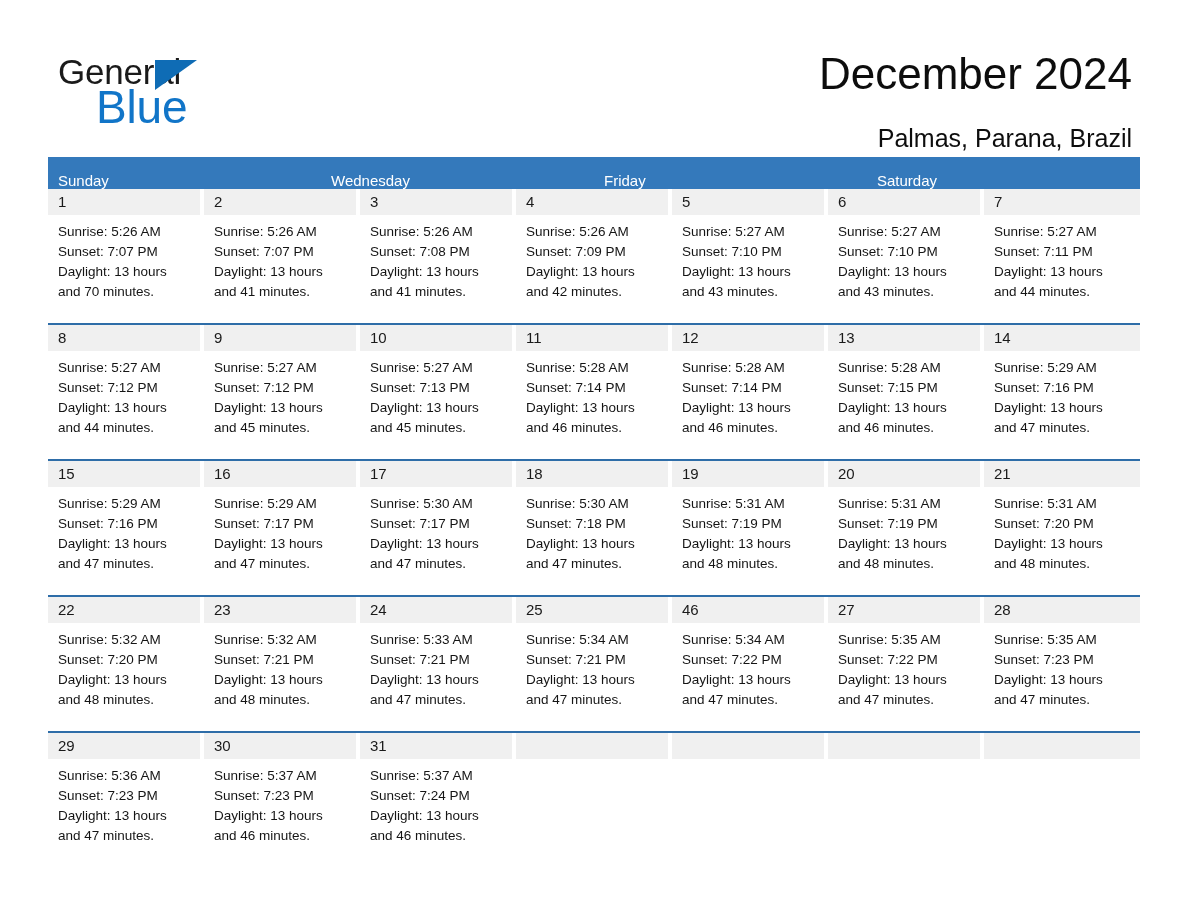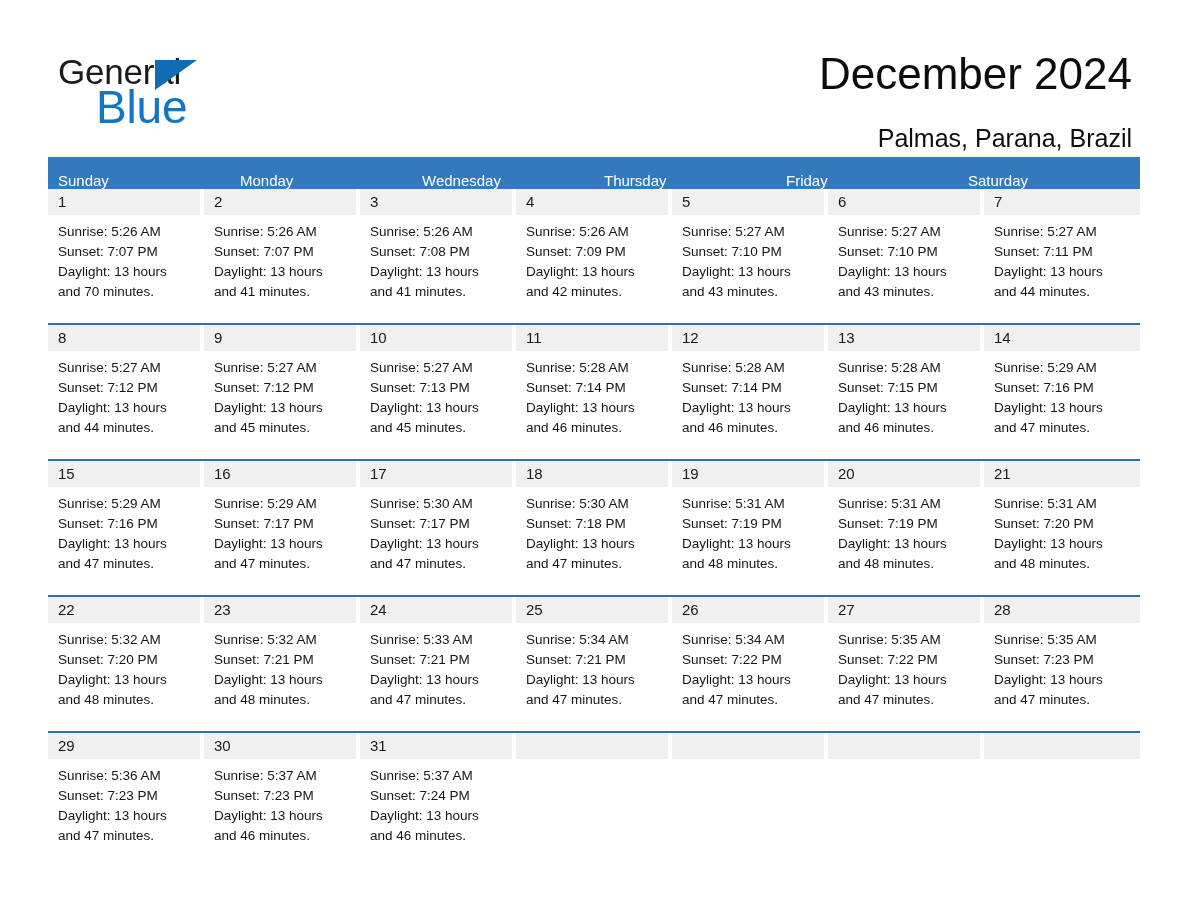--- a/index.html
+++ b/index.html
@@ -185,23 +185,21 @@
       <div class="cal-title">December 2024</div>
       <div class="cal-subtitle">Palmas, Parana, Brazil</div>
     </div>
 
   </div>
 
   <div class="calendar">
 
     <div class="weekday-row">
       <div class="weekday">Sunday</div>
-      <div class="weekday">Monday</div>
       <div class="weekday">Wednesday</div>
-      <div class="weekday">Thursday</div>
       <div class="weekday">Friday</div>
       <div class="weekday">Saturday</div>
     </div>
 
     <div class="week-row first row-0">
       <div class="day-cell">
         <div class="day-number-band">
           <span class="day-number">1</span>
         </div>
         <div class="day-body">
@@ -479,21 +477,21 @@
         </div>
         <div class="day-body">
           <div class="day-line">Sunrise: 5:34 AM</div>
           <div class="day-line">Sunset: 7:21 PM</div>
           <div class="day-line">Daylight: 13 hours</div>
           <div class="day-line">and 47 minutes.</div>
         </div>
       </div>
       <div class="day-cell">
         <div class="day-number-band">
-          <span class="day-number">26</span>
+          <span class="day-number">46</span>
         </div>
         <div class="day-body">
           <div class="day-line">Sunrise: 5:34 AM</div>
           <div class="day-line">Sunset: 7:22 PM</div>
           <div class="day-line">Daylight: 13 hours</div>
           <div class="day-line">and 47 minutes.</div>
         </div>
       </div>
       <div class="day-cell">
         <div class="day-number-band">

